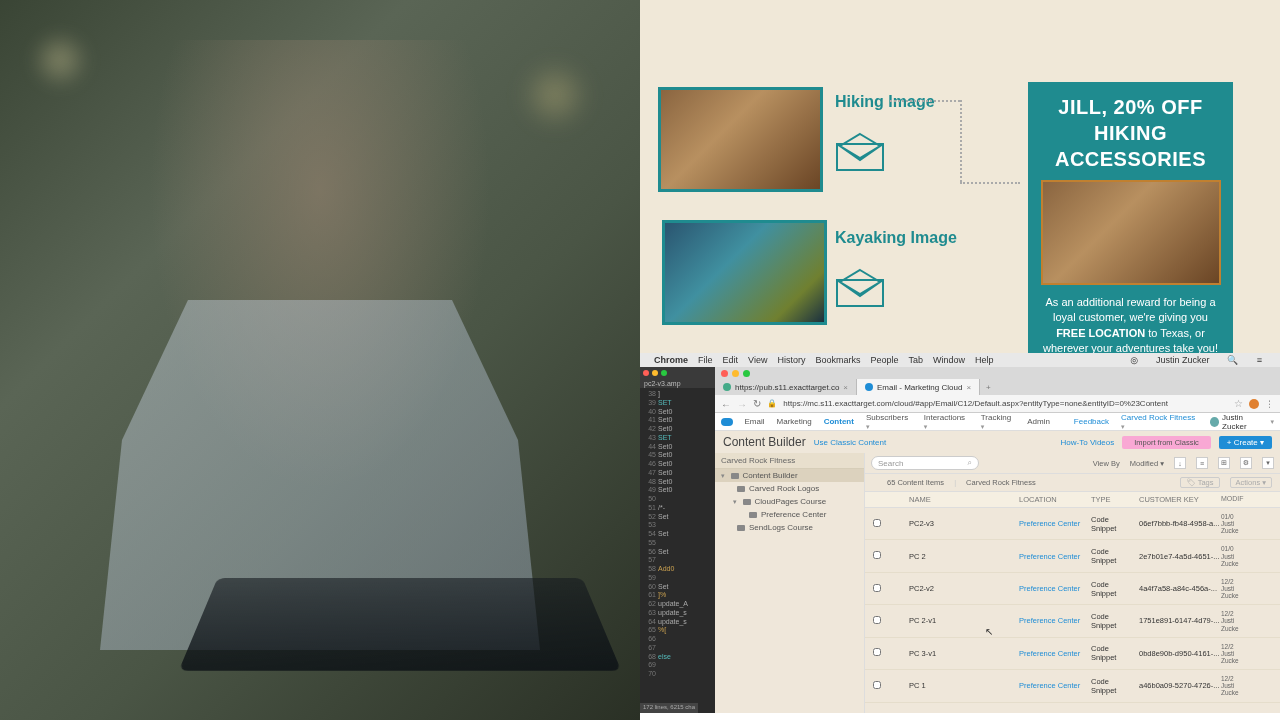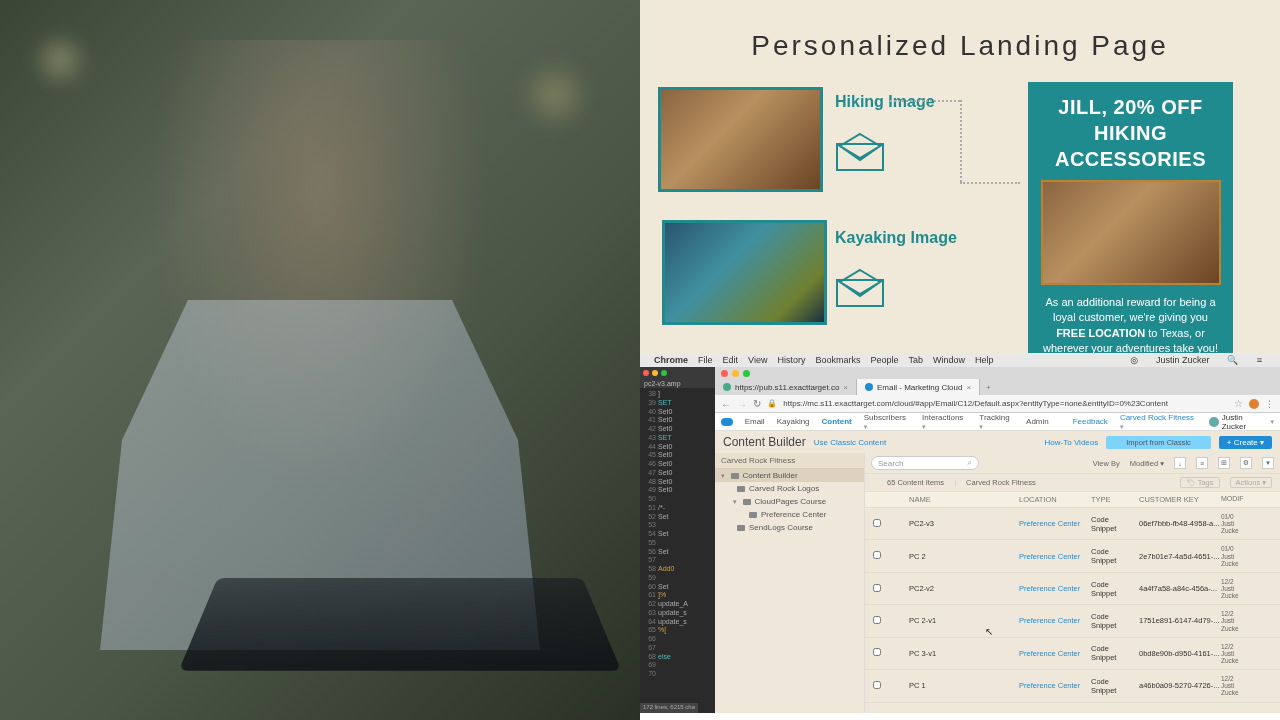--- a/index.html
+++ b/index.html
@@ -69,21 +69,21 @@
   .app-nav .caret::after { content: " ▾"; color: #999; font-size: 7px; }
   .app-nav .spacer { flex: 1; }
   .app-nav .link { color: #1f8dd6; }
   .user-chip { display: flex; align-items: center; gap: 3px; }
   .user-chip .av2 { width: 10px; height: 10px; border-radius: 50%; background: #6aa; }
 
   .cb-header { display: flex; align-items: center; height: 22px; padding: 0 8px; gap: 8px; background: #efe7da; }
   .cb-title { font-size: 12px; color: #444; }
   .cb-sub { font-size: 8px; color: #1f8dd6; }
   .cb-header .spacer { flex: 1; }
-  .btn-gray { background: #7dd3fc; color: #555; padding: 2px 20px; border-radius: 2px; font-size: 7.5px; }
+  .btn-gray { background: #f9a8d4; color: #555; padding: 2px 12px; border-radius: 2px; font-size: 7.5px; }
   .btn-blue { background: #1f8dd6; color: #fff; padding: 2px 8px; border-radius: 2px; font-size: 8px; }
 
   .cols { display: flex; height: calc(100% - 86px); }
   .tree-col { width: 150px; border-right: 1px solid #ddd; font-size: 8px; }
   .tree-head { background: #e8dfcd; padding: 3px 6px; color: #666; border-bottom: 1px solid #d6cdb8; }
   .tree-item { padding: 2px 6px; color: #555; display: flex; align-items: center; gap: 4px; }
   .tree-item.sel { background: #dcd2be; }
   .folder-ic { width: 8px; height: 6px; background: #888; border-radius: 1px; }
   .caret-o::before { content: "▾"; color: #888; font-size: 7px; margin-right: 2px; }
 
@@ -114,21 +114,20 @@
 </head>
 <body>
 
 <div class="left-photo">
   <div class="person"></div>
   <div class="shirt"></div>
   <div class="laptop"></div>
 </div>
 
 <div class="top-right">
-  <div class="headline">Personalized Landing Page</div>
 
   <div class="hiking-img"></div>
   <div class="img-label" style="top:92px;">Hiking Image</div>
   <div class="envelope" style="left:195px; top:132px;">
     <svg viewBox="0 0 50 40">
         <path d="M2 12 L48 12 L48 38 L2 38 Z M2 12 L25 28 L48 12 M25 2 L45 14 L25 26 L5 14 Z" fill="none" stroke="#1f8b8f" stroke-width="2"></path>
       </svg>
   </div>
 
   <div class="kayak-img"></div>
@@ -246,21 +245,21 @@
       <span class="lock">🔒</span>
       <span class="url">https://mc.s11.exacttarget.com/cloud/#app/Email/C12/Default.aspx?entityType=none&amp;entityID=0%23Content</span>
       <span class="star">☆</span>
       <span class="av"></span>
       <span style="color:#777;">⋮</span>
     </div>
 
     <div class="app-nav">
       <span class="cloud"></span>
       <span class="item">Email</span>
-      <span class="item">Kayaking</span>
+      <span class="item">Marketing</span>
       <span class="item active">Content</span>
       <span class="item caret">Subscribers</span>
       <span class="item caret">Interactions</span>
       <span class="item caret">Tracking</span>
       <span class="item">Admin</span>
       <span class="spacer"></span>
       <span class="link">Feedback</span>
       <span class="link caret">Carved Rock Fitness</span>
       <span class="user-chip">
           <span class="av2"></span>

